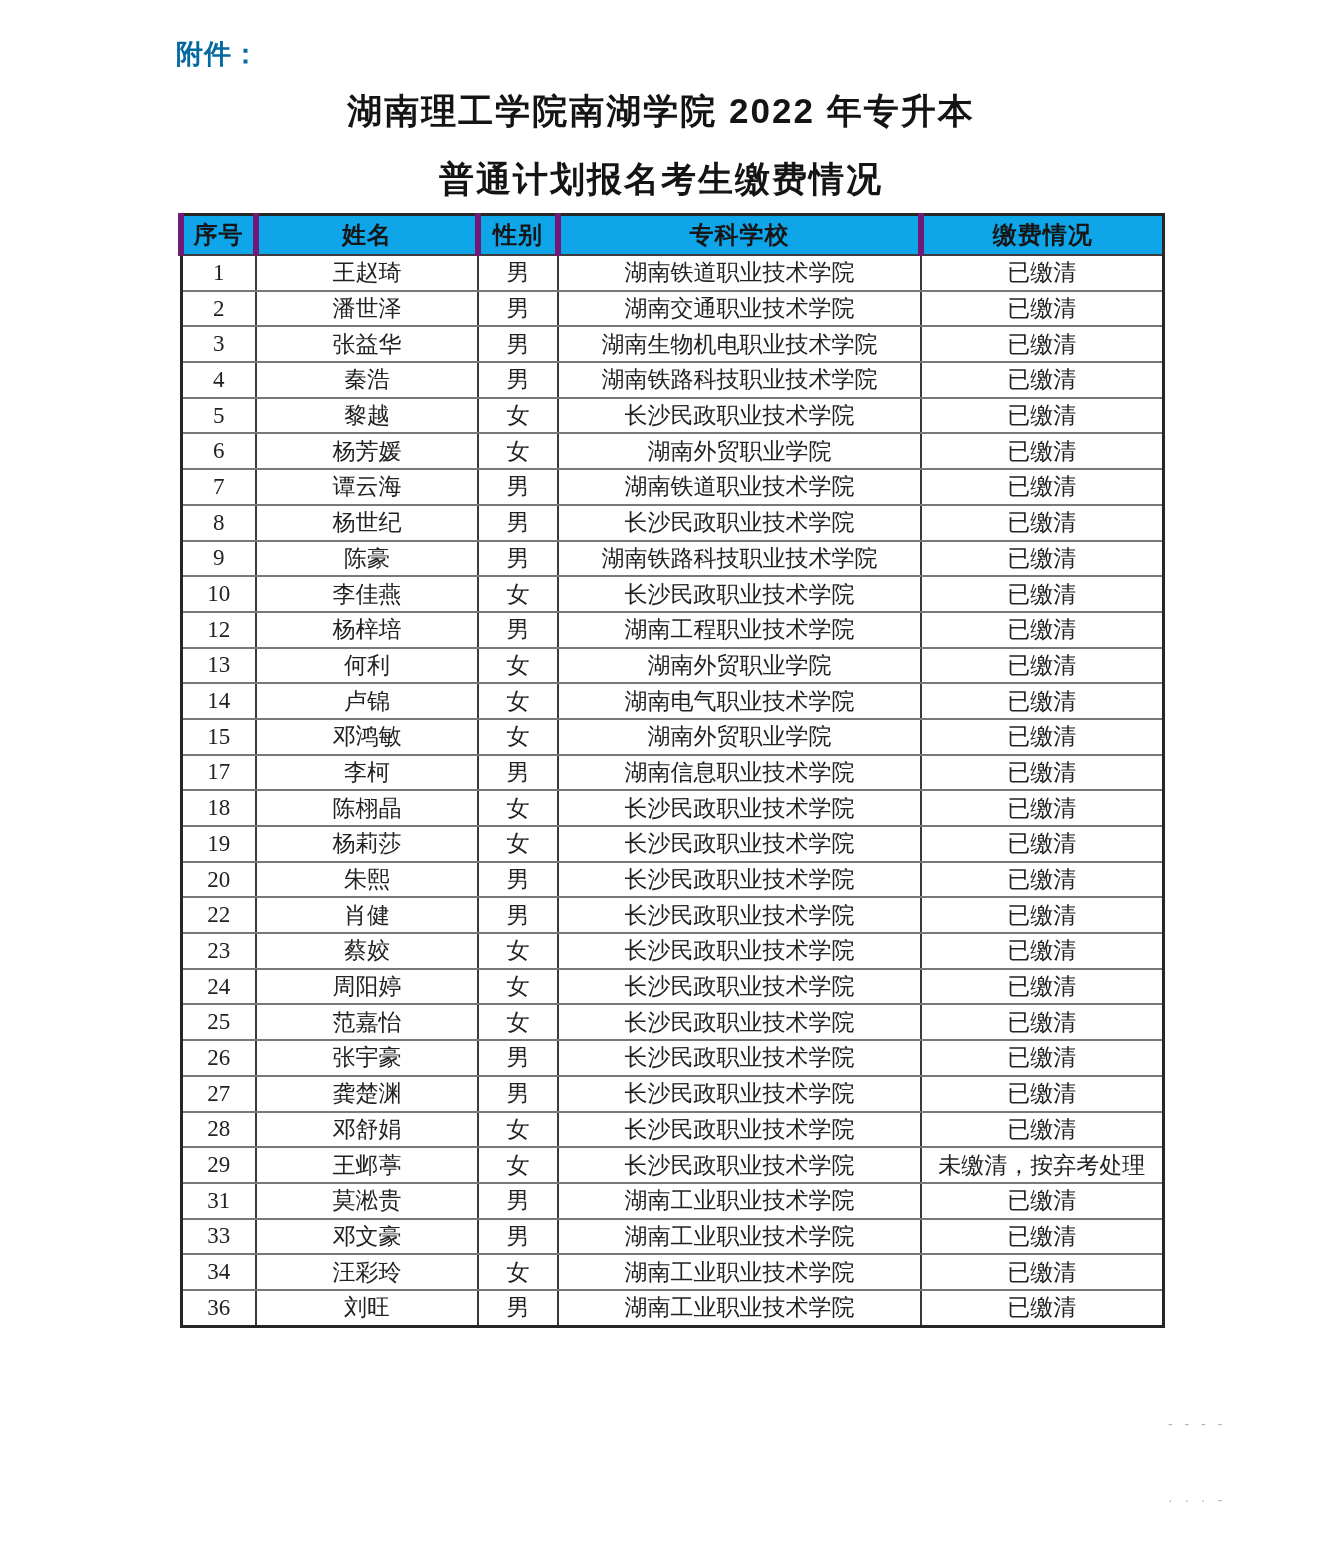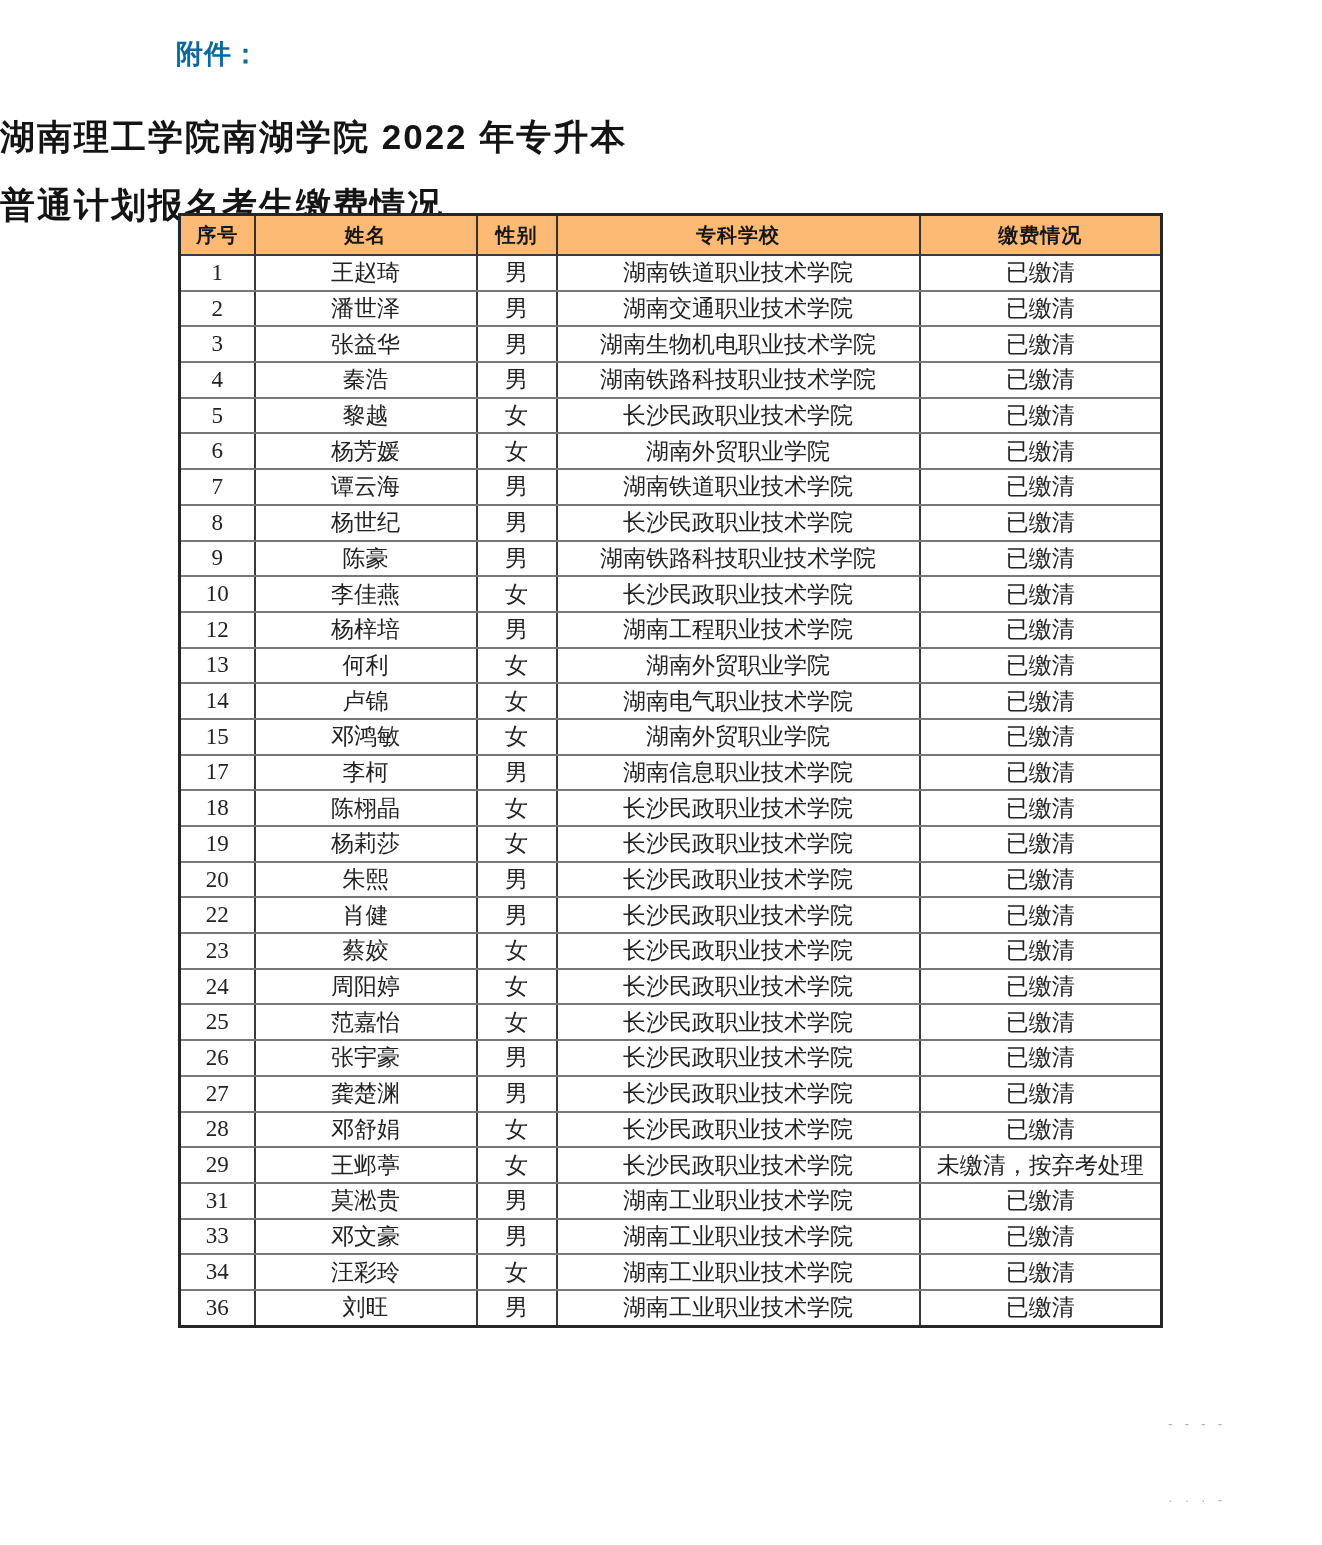--- a/index.html
+++ b/index.html
@@ -22,49 +22,49 @@
     font-family: "Liberation Sans", "DejaVu Sans", sans-serif;
     font-weight: bold;
     font-size: 27px;
     letter-spacing: 1px;
     color: #0369a1;
   }
   .doc-title {
     position: absolute;
     left: 0;
     width: 1322px;
+    text-align: center;
     font-family: "Liberation Sans", "DejaVu Sans", sans-serif;
     font-weight: bold;
     font-size: 35px;
     letter-spacing: 2px;
     color: #141414;
     white-space: nowrap;
-    margin-top: 26px;
   }
   .doc-title.line1 { top: 88px; }
   .doc-title.line2 { top: 156px; }
 
   table.payment-table {
     position: absolute;
     left: 178px;
     top: 213px;
     width: 982px;
     border-collapse: collapse;
     table-layout: fixed;
     border: 3px solid #262626;
   }
   table.payment-table th {
-    background: #fdba74;
+    background: #0ea5e9;
     height: 38px;
-    font-size: 20px;
+    font-size: 24px;
     font-weight: bold;
     text-align: center;
     vertical-align: middle;
     color: #161616;
-    border-left: 2px solid #701a75;
+    border-left: 6px solid #701a75;
     border-right: 2px solid #333333;
     border-bottom: 2px solid #3c3c3c;
     letter-spacing: 1px;
     padding: 0;
   }
   table.payment-table td {
     height: 33.7px;
     font-size: 23px;
     text-align: center;
     vertical-align: middle;

